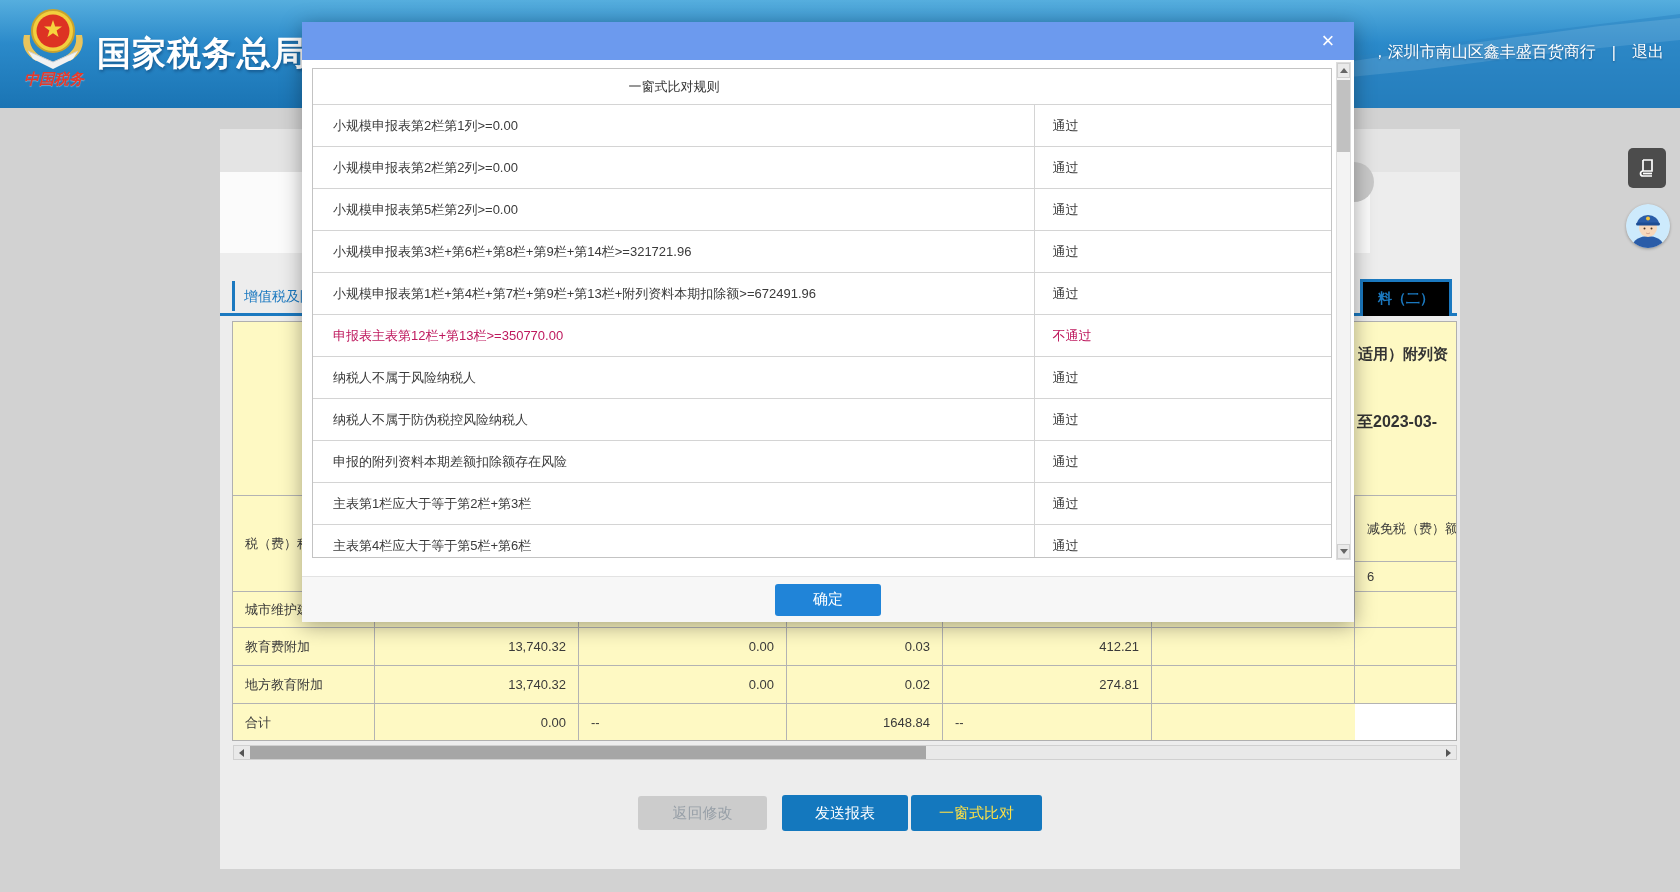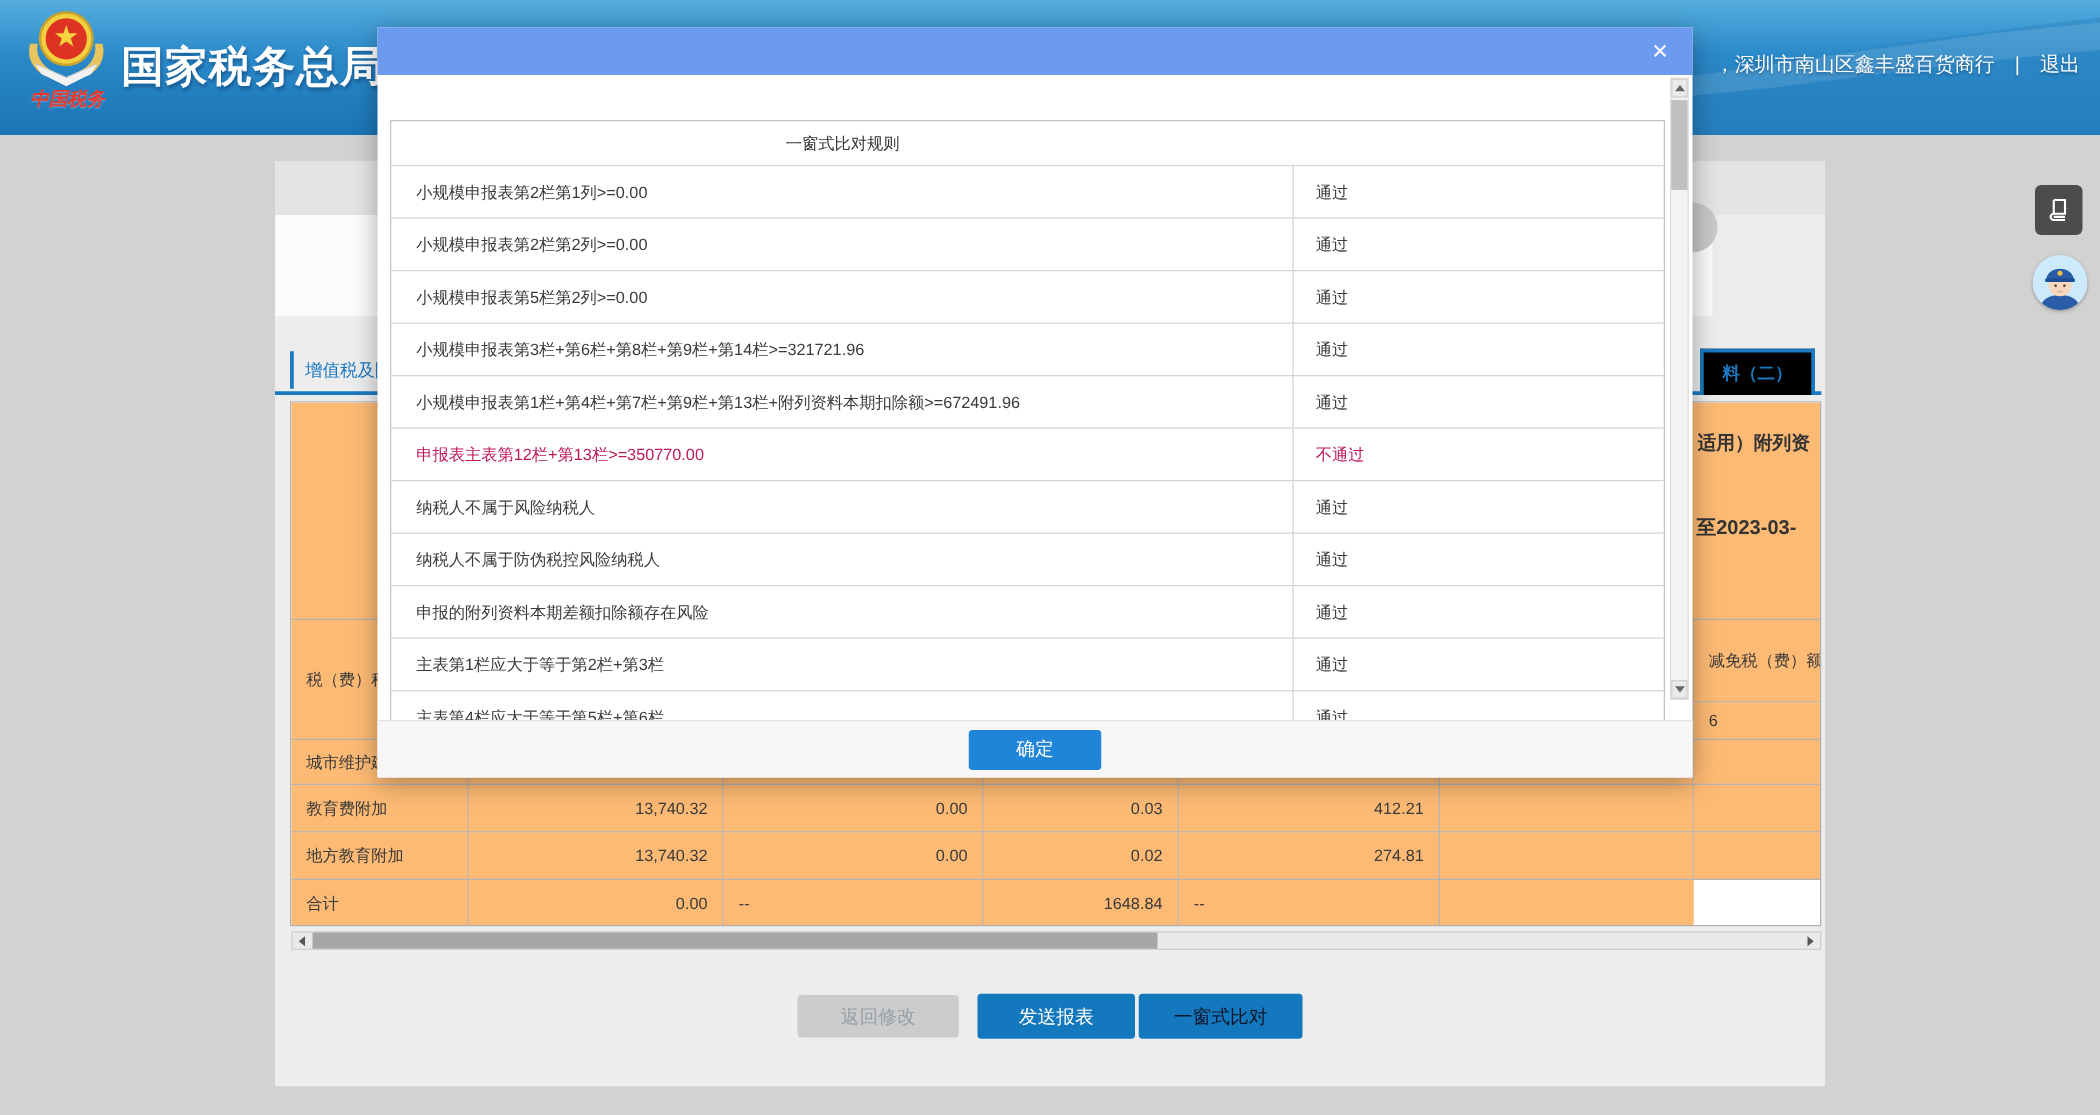--- a/index.html
+++ b/index.html
@@ -47,21 +47,21 @@
   .frag-caption { position:absolute; left:1138px; top:216px; width:99px; overflow:hidden; white-space:nowrap;
                   font-size:15px; font-weight:bold; color:#333; z-index:1; }
   .frag-date { position:absolute; left:1137px; top:283px; width:100px; overflow:hidden; white-space:nowrap;
                font-size:16px; font-weight:bold; color:#333; z-index:1; }
 
   
   .bg-table { position:absolute; left:0; top:0; width:1224px; height:419px;
               display:grid; grid-template-columns:142px 204px 208px 156px 209px 203px auto;
               grid-template-rows:174px 66px 30px 36px 38px 38px 37px; font-size:13px; color:#3a3a3a; }
   .bg-table .cell { border-right:1px solid #b3b3b3; border-bottom:1px solid #b3b3b3;
-                    display:flex; align-items:center; padding:0 12px; background:#fdba74; overflow:hidden;
+                    display:flex; align-items:center; padding:0 12px; background:#fef9c3; overflow:hidden;
                     white-space:nowrap; }
   .bg-table .span-all { grid-column:1 / 8; }
   .bg-table .rowspan2 { grid-row:2 / 4; }
   .bg-table .num { justify-content:flex-end; }
   .bg-table .lastcol { border-right:none; }
   .bg-table .lastrow { border-bottom:none;padding-left:12px; }
 
   
   .h-scroll { position:absolute; left:13px; top:616px; width:1224px; height:15px; background:#e9e9e9;
               border:1px solid #d0d0d0; }
@@ -73,30 +73,30 @@
                border-right:5px solid #555; }
   .tri-right { width:0; height:0; border-top:4px solid transparent; border-bottom:4px solid transparent;
                border-left:5px solid #555; }
   .h-thumb { position:absolute; left:16px; top:0; width:676px; height:13px; background:#a6a6a6; cursor:grab; }
 
   
   .btn { position:absolute; border:none; border-radius:3px; font-size:15px; cursor:pointer;
          font-family:inherit; }
   .btn-back    { left:418px; top:667px; width:129px; height:34px; background:#cccccc; color:#98a0a8; }
   .btn-send    { left:562px; top:666px; width:126px; height:36px; background:#1478be; color:#fff; }
-  .btn-compare { left:691px; top:666px; width:131px; height:36px; background:#1478be; color:#0f172a; }
+  .btn-compare { left:691px; top:666px; width:131px; height:36px; background:#1478be; color:#fde047; }
 
   
   .modal { position:absolute; left:302px; top:22px; width:1052px; height:600px; background:#ffffff;
            z-index:30; box-shadow:0 4px 20px rgba(0,0,0,.35); }
   .modal-header { position:absolute; left:0; top:0; width:1052px; height:38px; background:#6c9aee; }
   .modal-close { position:absolute; right:12px; top:5px; width:28px; height:28px; color:#ffffff;
                  font-size:22px; line-height:28px; text-align:center; cursor:pointer; }
   .m-table-wrap { position:absolute; left:10px; top:46px; width:1020px; height:490px; overflow:hidden;
-                  border:1px solid #c3c3c3;margin-top:28px; }
+                  border:1px solid #c3c3c3; }
   .m-row { display:flex; width:100%; border-bottom:1px solid #d4d4d4; font-size:13px; color:#3a3a3a; }
   .m-row.head { height:36px; font-size:13px; color:#333; }
   .m-row.body { height:42px; }
   .m-cell-rule   { width:722px; display:flex; align-items:center; padding-left:20px; overflow:hidden; white-space:nowrap; }
   .m-cell-status { width:298px; display:flex; align-items:center; padding-left:18px; border-left:1px solid #d4d4d4; }
   .m-row.head .m-cell-rule, .m-row.head .m-cell-status { justify-content:center; padding-left:0; }
   .m-row.fail .m-cell-rule, .m-row.fail .m-cell-status { color:#be185d; }
 
   
   .v-scroll { position:absolute; left:1034px; top:40px; width:15px; height:498px; background:#f3f3f3;

